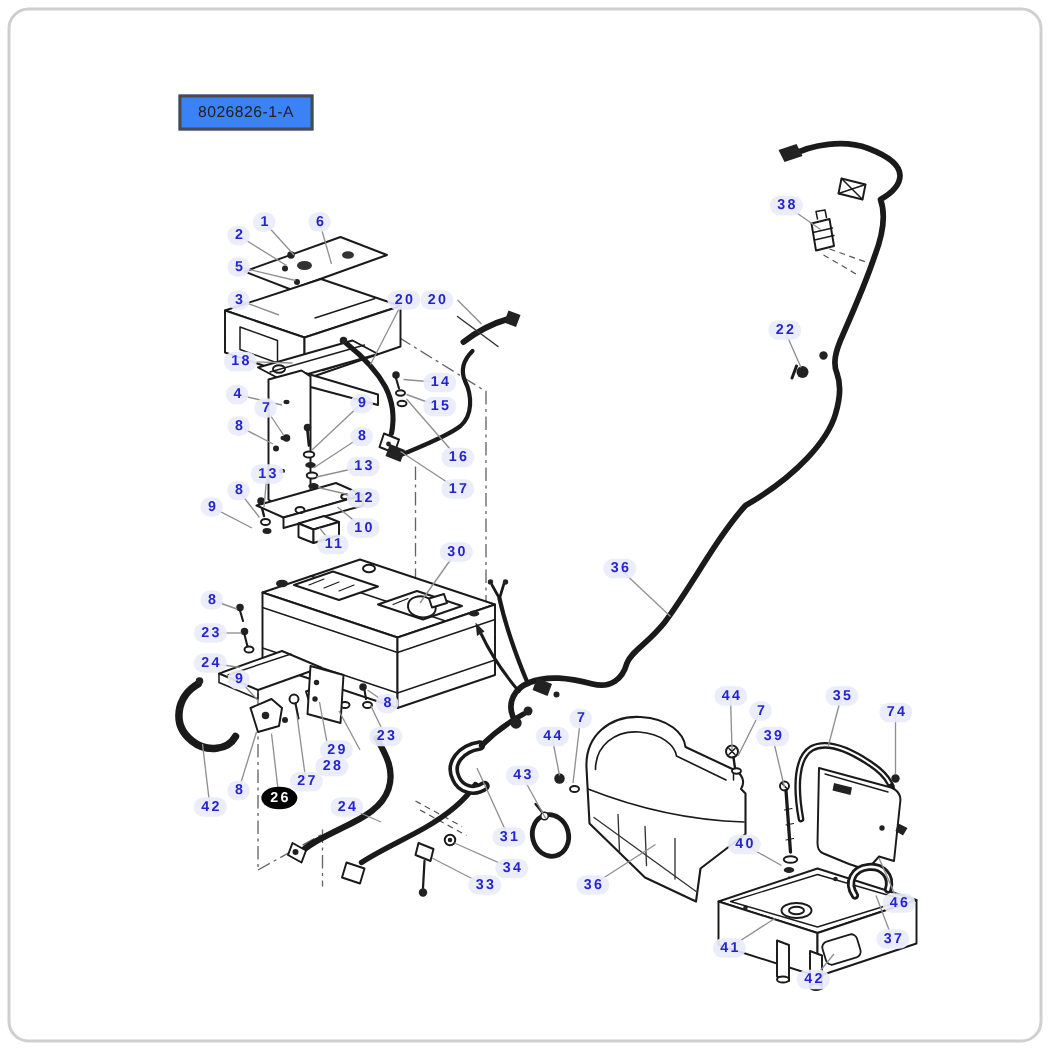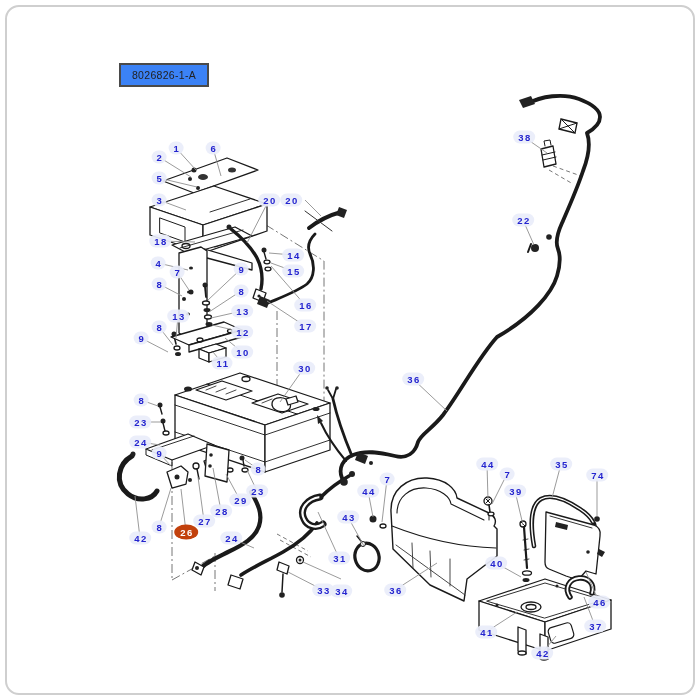--- a/index.html
+++ b/index.html
@@ -4,21 +4,21 @@
 <style>
   html,body{margin:0;padding:0;}
   body{width:700px;height:700px;background:#fff;font-family:"Liberation Sans",sans-serif;position:relative;overflow:hidden;}
   .frame{position:absolute;left:5px;top:5px;right:5px;bottom:5px;border:2px solid #cfcfcf;border-radius:14px;}
   .title-box{position:absolute;left:119px;top:63px;min-width:78px;height:20px;border:2px solid #4a4a4a;background:#3b82f6;
     display:flex;align-items:center;justify-content:center;font-size:10.5px;color:#222;padding:0 4px;letter-spacing:0.3px;}
   #art{position:absolute;left:0;top:0;}
   .callout{position:absolute;transform:translate(-50%,-50%);font-weight:bold;font-size:9.5px;line-height:11px;
     color:#2424cf;letter-spacing:1.5px;background:rgba(233,237,250,0.92);padding:1px 3px 1px 5px;border-radius:9px;
     cursor:pointer;user-select:none;white-space:nowrap;}
-  .callout.highlight{background:#c2410c;color:#fff;border-radius:50%;padding:2px 4px 2px 6px;}
+  .callout.highlight{background:#000000;color:#fff;border-radius:50%;padding:2px 4px 2px 6px;}
 </style>
 </head>
 <body>
 
 <div class="frame"></div>
 
 <svg id="art" width="700" height="700" viewBox="0 0 700 700">
 
   <g stroke="#666" stroke-width="0.9" fill="none" stroke-dasharray="9,3,2,3">
     <path d="M237,207 L324,261 L324,419"></path>
@@ -350,29 +350,29 @@
     <span class="callout" style="left: 524px; top: 137px;">38</span>
     <span class="callout" style="left: 523px; top: 220px;">22</span>
     <span class="callout" style="left: 413px; top: 379px;">36</span>
     <span class="callout" style="left: 304px; top: 368px;">30</span>
     <span class="callout" style="left: 141px; top: 400px;">8</span>
     <span class="callout" style="left: 140px; top: 422px;">23</span>
     <span class="callout" style="left: 140px; top: 442px;">24</span>
     <span class="callout" style="left: 159px; top: 453px;">9</span>
     <span class="callout" style="left: 258px; top: 469px;">8</span>
     <span class="callout" style="left: 257px; top: 491px;">23</span>
-    <span class="callout" style="left: 240px; top: 500px; text-align: center;">29</span>
+    <span class="callout" style="left: 224px; top: 500px; text-align: center;">29</span>
     <span class="callout" style="left: 221px; top: 511px;">28</span>
     <span class="callout" style="left: 204px; top: 521px;">27</span>
     <span class="callout highlight" style="left: 186px; top: 532px;">26</span>
     <span class="callout" style="left: 159px; top: 527px;">8</span>
     <span class="callout" style="left: 140px; top: 538px;">42</span>
     <span class="callout" style="left: 231px; top: 538px;">24</span>
     <span class="callout" style="left: 339px; top: 558px;">31</span>
-    <span class="callout" style="left: 341px; top: 579px; margin-top: 12px;">34</span>
+    <span class="callout" style="left: 341px; top: 579px;">34</span>
     <span class="callout" style="left: 323px; top: 590px;">33</span>
     <span class="callout" style="left: 348px; top: 517px;">43</span>
     <span class="callout" style="left: 368px; top: 491px;">44</span>
     <span class="callout" style="left: 387px; top: 479px;">7</span>
     <span class="callout" style="left: 487px; top: 464px;">44</span>
     <span class="callout" style="left: 507px; top: 474px;">7</span>
     <span class="callout" style="left: 515px; top: 491px;">39</span>
     <span class="callout" style="left: 561px; top: 464px;">35</span>
     <span class="callout" style="left: 597px; top: 475px;">74</span>
     <span class="callout" style="left: 496px; top: 563px;">40</span>

